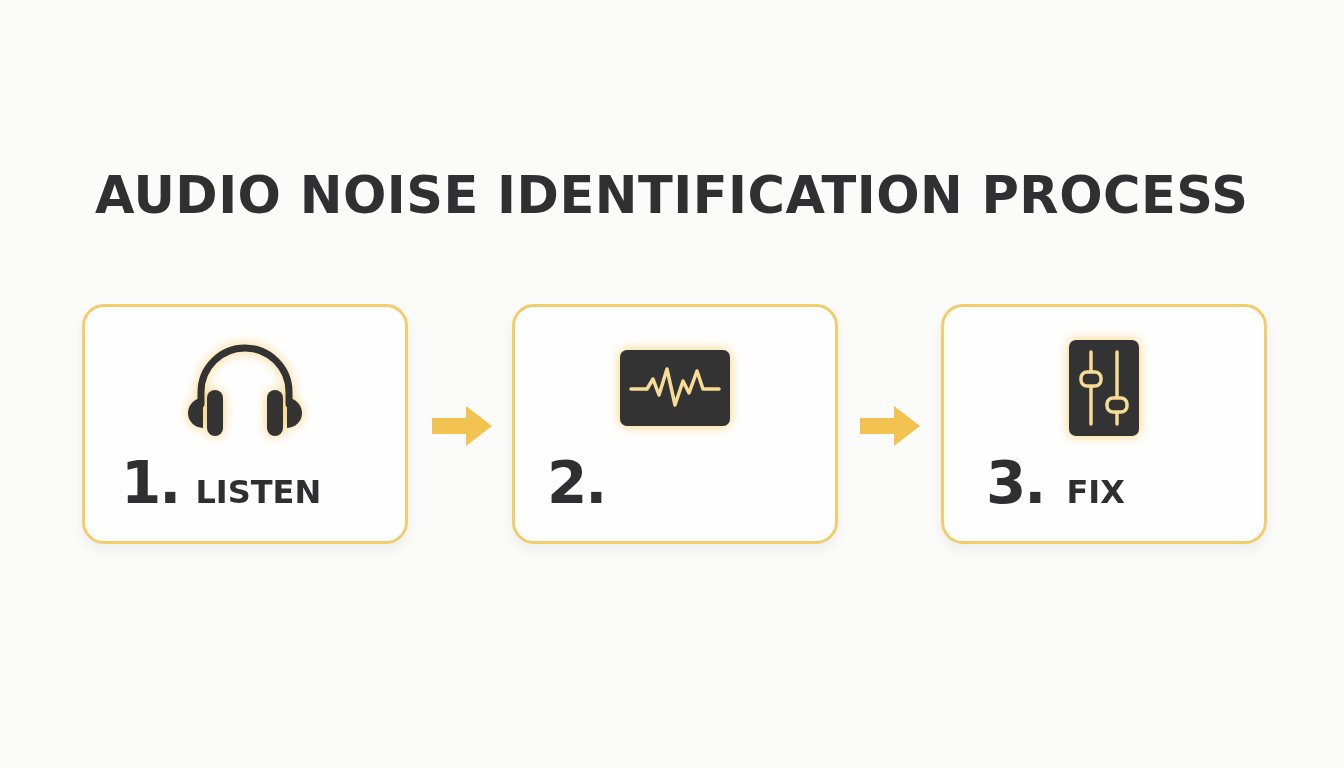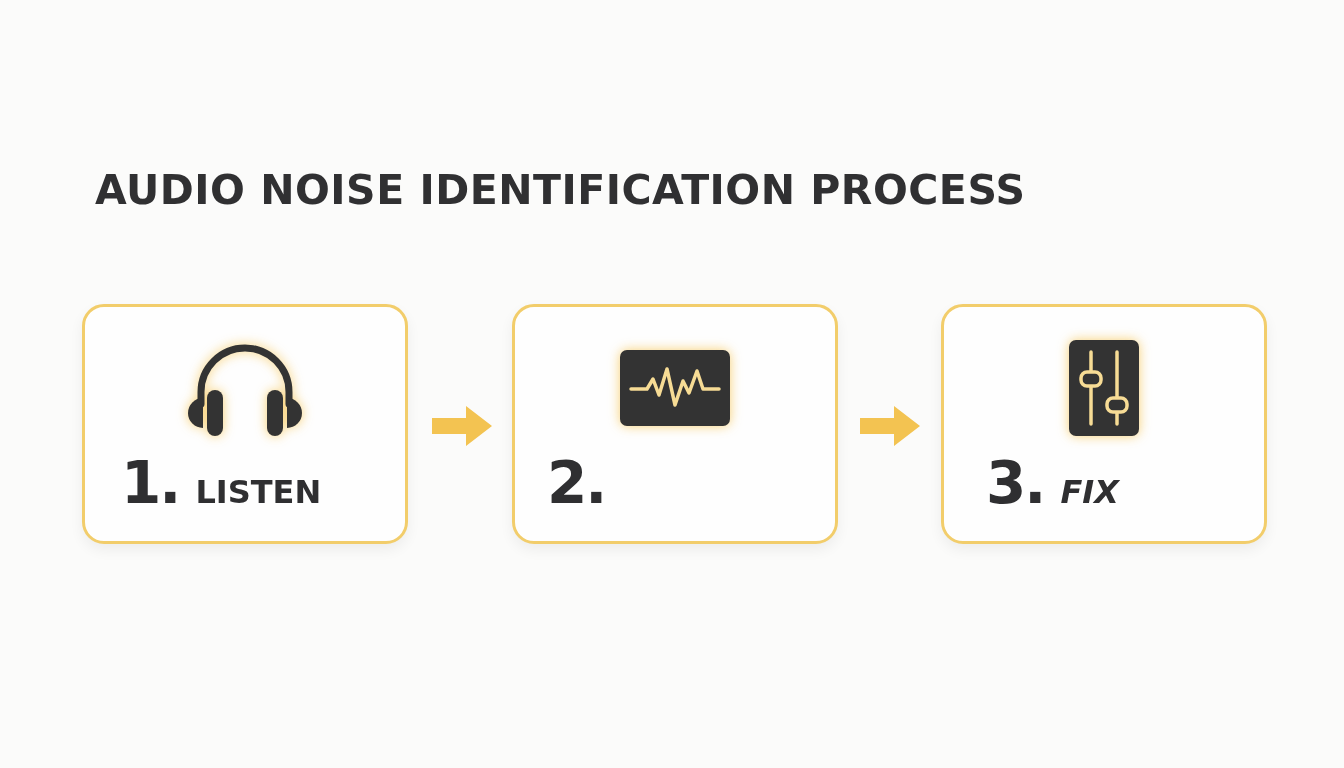--- a/index.html
+++ b/index.html
@@ -4,21 +4,21 @@
   <style>
     html, body { margin: 0; padding: 0; }
     body {
       width: 1344px; height: 768px; position: relative; overflow: hidden;
       background: #fbfbfa;
       font-family: "DejaVu Sans", "Liberation Sans", sans-serif;
       color: #2f2f31;
     }
     .title {
       position: absolute; left: 95px; top: 166px;
-      font-size: 41px; font-weight: bold; letter-spacing: 0.5px;
+      font-size: 51px; font-weight: bold; letter-spacing: 0.5px;
       color: #303032; white-space: nowrap;
     }
     .card {
       position: absolute; top: 304px; width: 326px; height: 240px;
       border: 3px solid #f2cd6b; border-radius: 22px; box-sizing: border-box;
       background: #fefefe;
       box-shadow: 0 6px 14px rgba(0,0,0,0.06);
     }
     .icon-wrap {
       position: absolute; left: 50%; top: 26px; transform: translateX(-50%);
@@ -83,15 +83,15 @@
     <svg width="74" height="100" viewBox="0 0 74 100">
       <rect x="2" y="2" width="70" height="96" rx="7" fill="#333"></rect>
       <line x1="24" y1="14" x2="24" y2="86" stroke="#f7dc95" stroke-width="3.5" stroke-linecap="round"></line>
       <line x1="50" y1="14" x2="50" y2="86" stroke="#f7dc95" stroke-width="3.5" stroke-linecap="round"></line>
       <rect x="14" y="34" width="20" height="14" rx="6" fill="#333" stroke="#f7dc95" stroke-width="3.5"></rect>
       <rect x="40" y="60" width="20" height="14" rx="6" fill="#333" stroke="#f7dc95" stroke-width="3.5"></rect>
     </svg>
   </div>
   <div class="step-label" style="left:42px;">
     <span class="step-num">3.</span>
-    <span class="step-name" style="margin-left:16px;font-style:italic;">FIX</span>
+    <span class="step-name" style="margin-left:22px;">FIX</span>
   </div>
 </div>
 
 </body></html>

